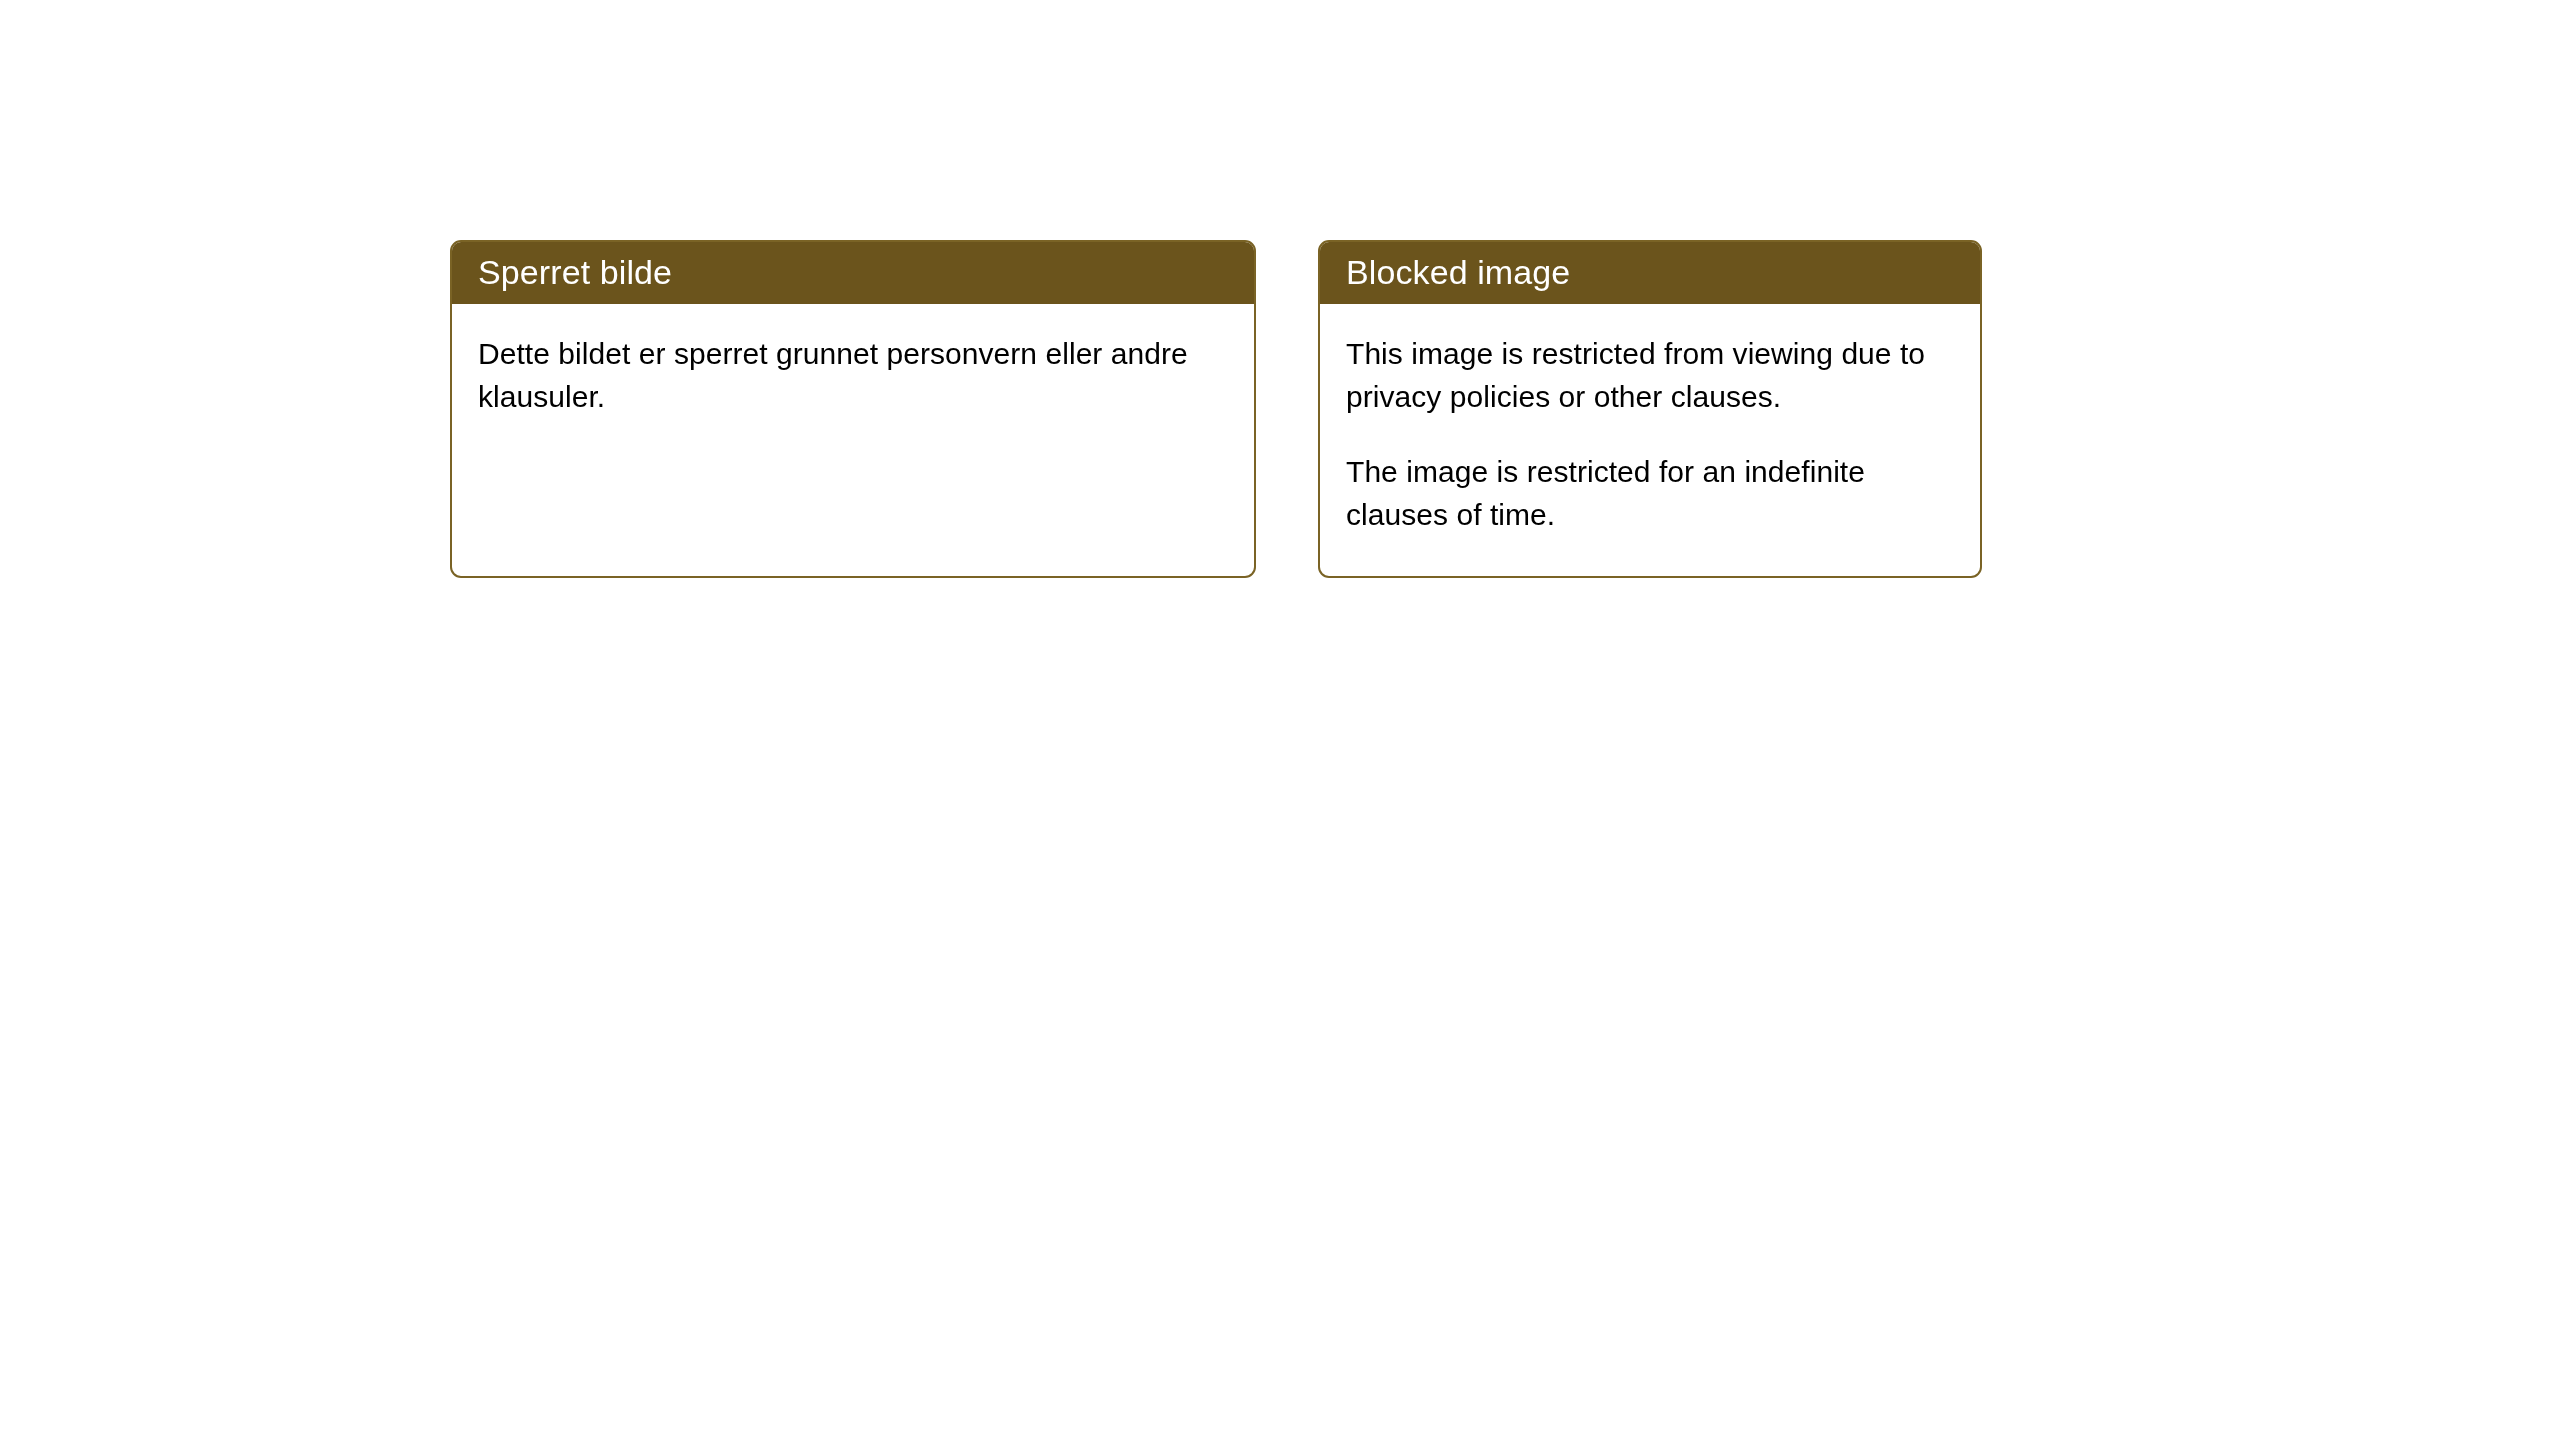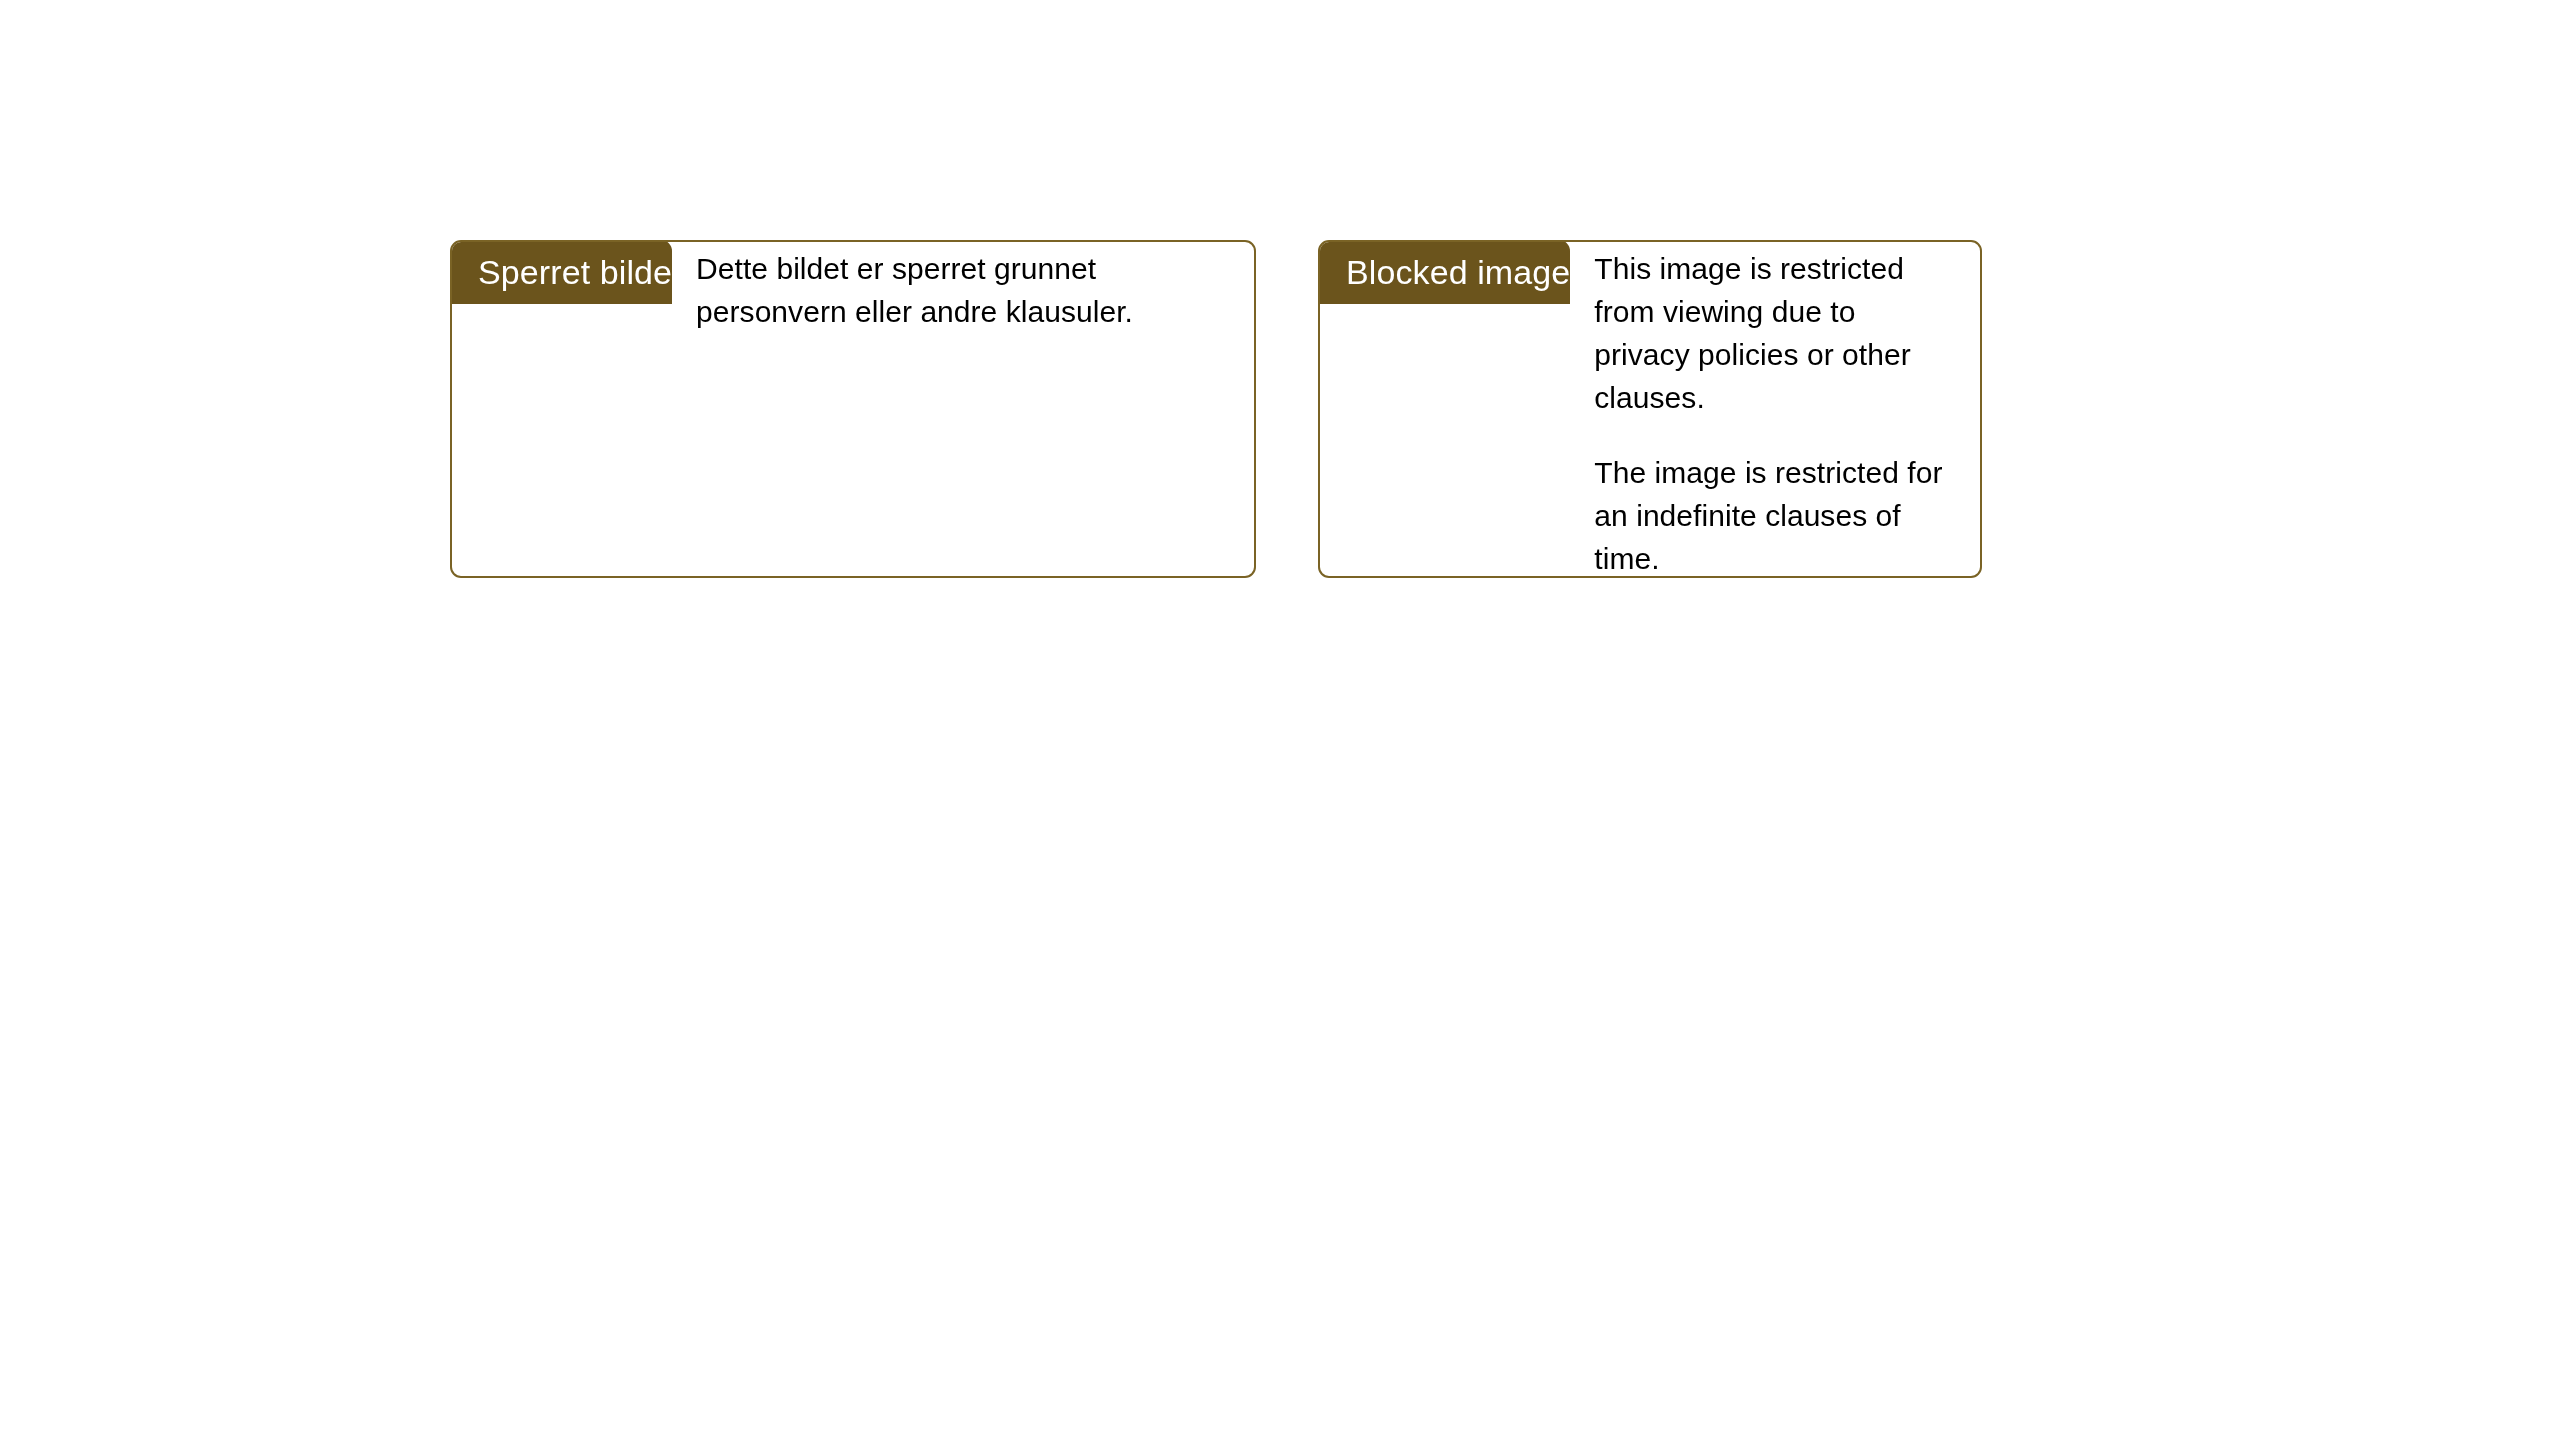--- a/index.html
+++ b/index.html
@@ -27,21 +27,21 @@
 
   .notice-card {
     box-sizing: border-box;
     width: 806px;
     height: 338px;
     background: #ffffff;
     border: 2px solid #7a6325;
     border-radius: 11px;
     overflow: hidden;
     display: flex;
-    flex-direction: row;
+    flex-direction: column;
   }
 
   .notice-card.card-en {
     width: 664px;
   }
 
   .card-header {
     box-sizing: border-box;
     height: 64px;
     flex: 0 0 64px;
@@ -58,21 +58,21 @@
     color: #ffffff;
     font-size: 34px;
     line-height: 34px;
     font-weight: normal;
     letter-spacing: 0.1px;
     white-space: nowrap;
   }
 
   .card-body {
     flex: 1 1 auto;
-    padding: 5px 24px 0 26px;
+    padding: 28px 24px 0 26px;
   }
 
   .card-paragraph {
     margin: 0;
     color: #000000;
     font-size: 30px;
     line-height: 43px;
     font-weight: normal;
     letter-spacing: 0.05px;
   }

